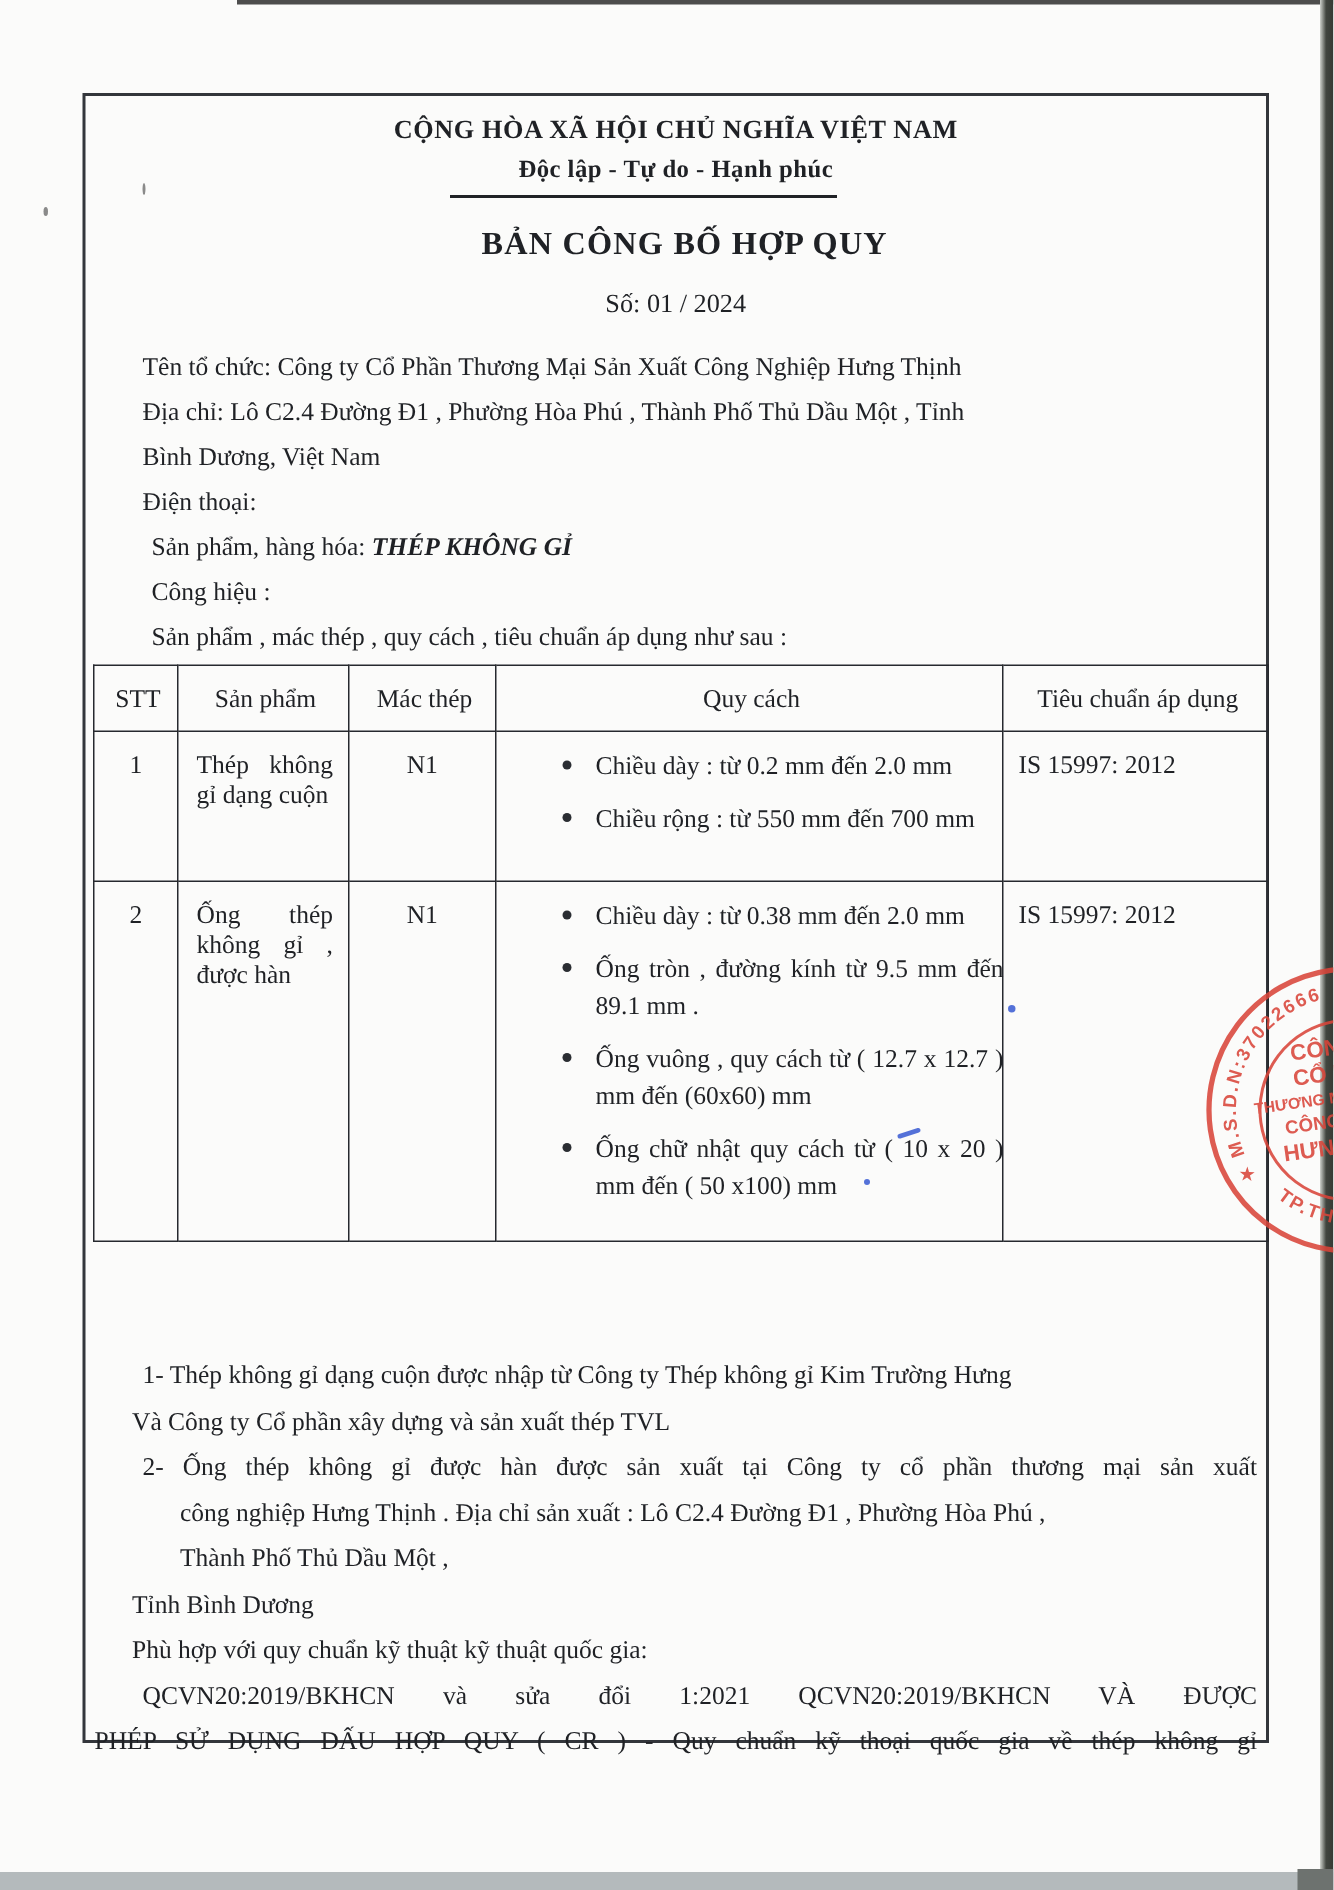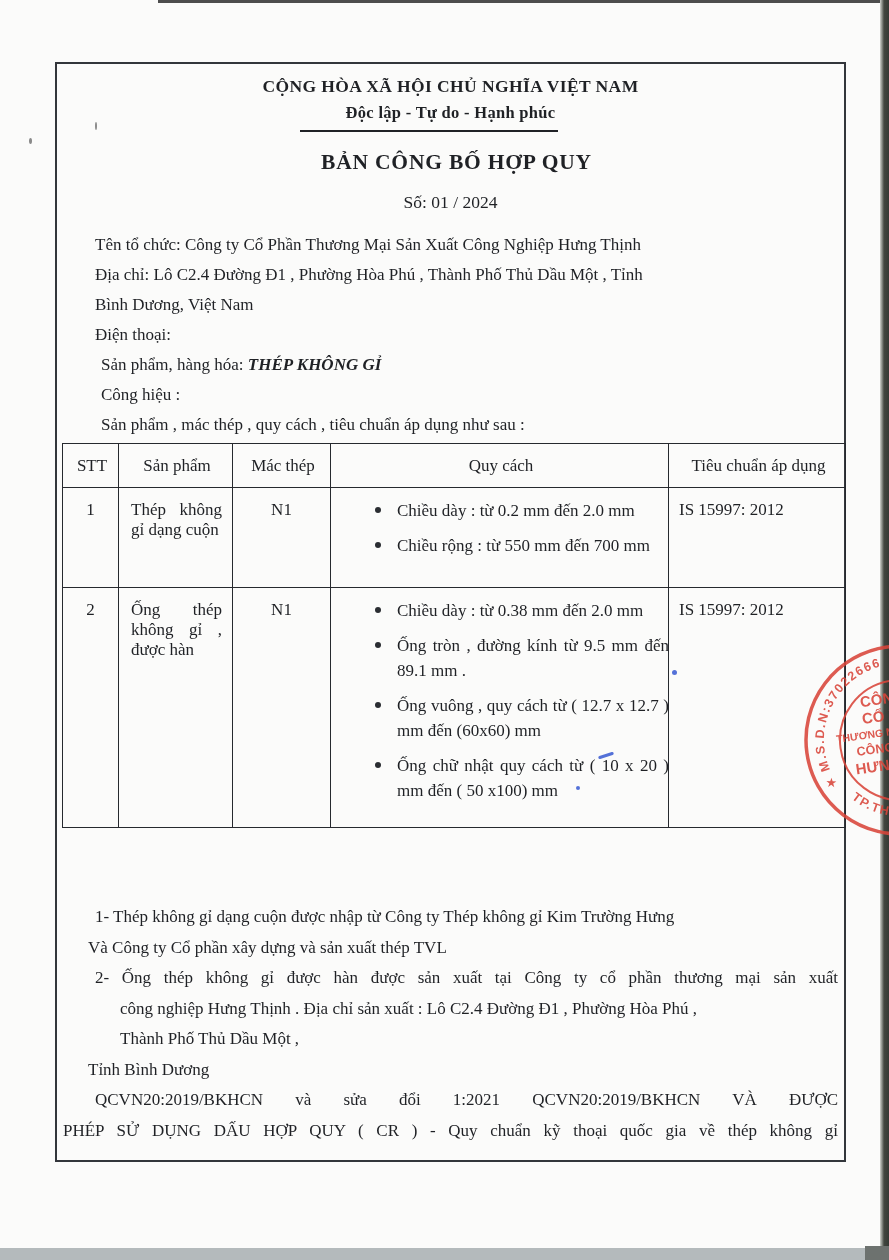--- a/index.html
+++ b/index.html
@@ -143,20 +143,21 @@
     </tbody>
       </table>
 
     <div class="notes">
       <div class="num-line">1- Thép không gỉ dạng cuộn được nhập từ Công ty Thép không gỉ Kim Trường Hưng</div>
       <div>Và Công ty Cổ phần xây dựng và sản xuất thép TVL</div>
       <div class="num-line stretch">2- Ống thép không gỉ được hàn được sản xuất tại Công ty cổ phần thương mại sản xuất</div>
       <div class="wrap-indent">công nghiệp Hưng Thịnh . Địa chỉ sản xuất : Lô C2.4 Đường Đ1 , Phường Hòa Phú ,</div>
       <div class="wrap-indent">Thành Phố Thủ Dầu Một ,</div>
       <div>Tỉnh Bình Dương</div>
+      <div>Phù hợp với quy chuẩn kỹ thuật kỹ thuật quốc gia:</div>
       <div class="num-line stretch">QCVN20:2019/BKHCN và sửa đổi 1:2021 QCVN20:2019/BKHCN VÀ ĐƯỢC</div>
       <div class="outdent">PHÉP SỬ DỤNG DẤU HỢP QUY ( CR ) - Quy chuẩn kỹ thoại quốc gia về thép không gỉ</div>
     </div>
   </div>
 
   <div class="stamp">
     <svg width="200" height="200" viewBox="0 0 200 200">
       <g transform="rotate(-8 100 100)" fill="#d9453a">
         <circle cx="100" cy="100" r="94" fill="none" stroke="#d9453a" stroke-width="3.5"></circle>
         <circle cx="100" cy="100" r="60" fill="none" stroke="#d9453a" stroke-width="2"></circle>

